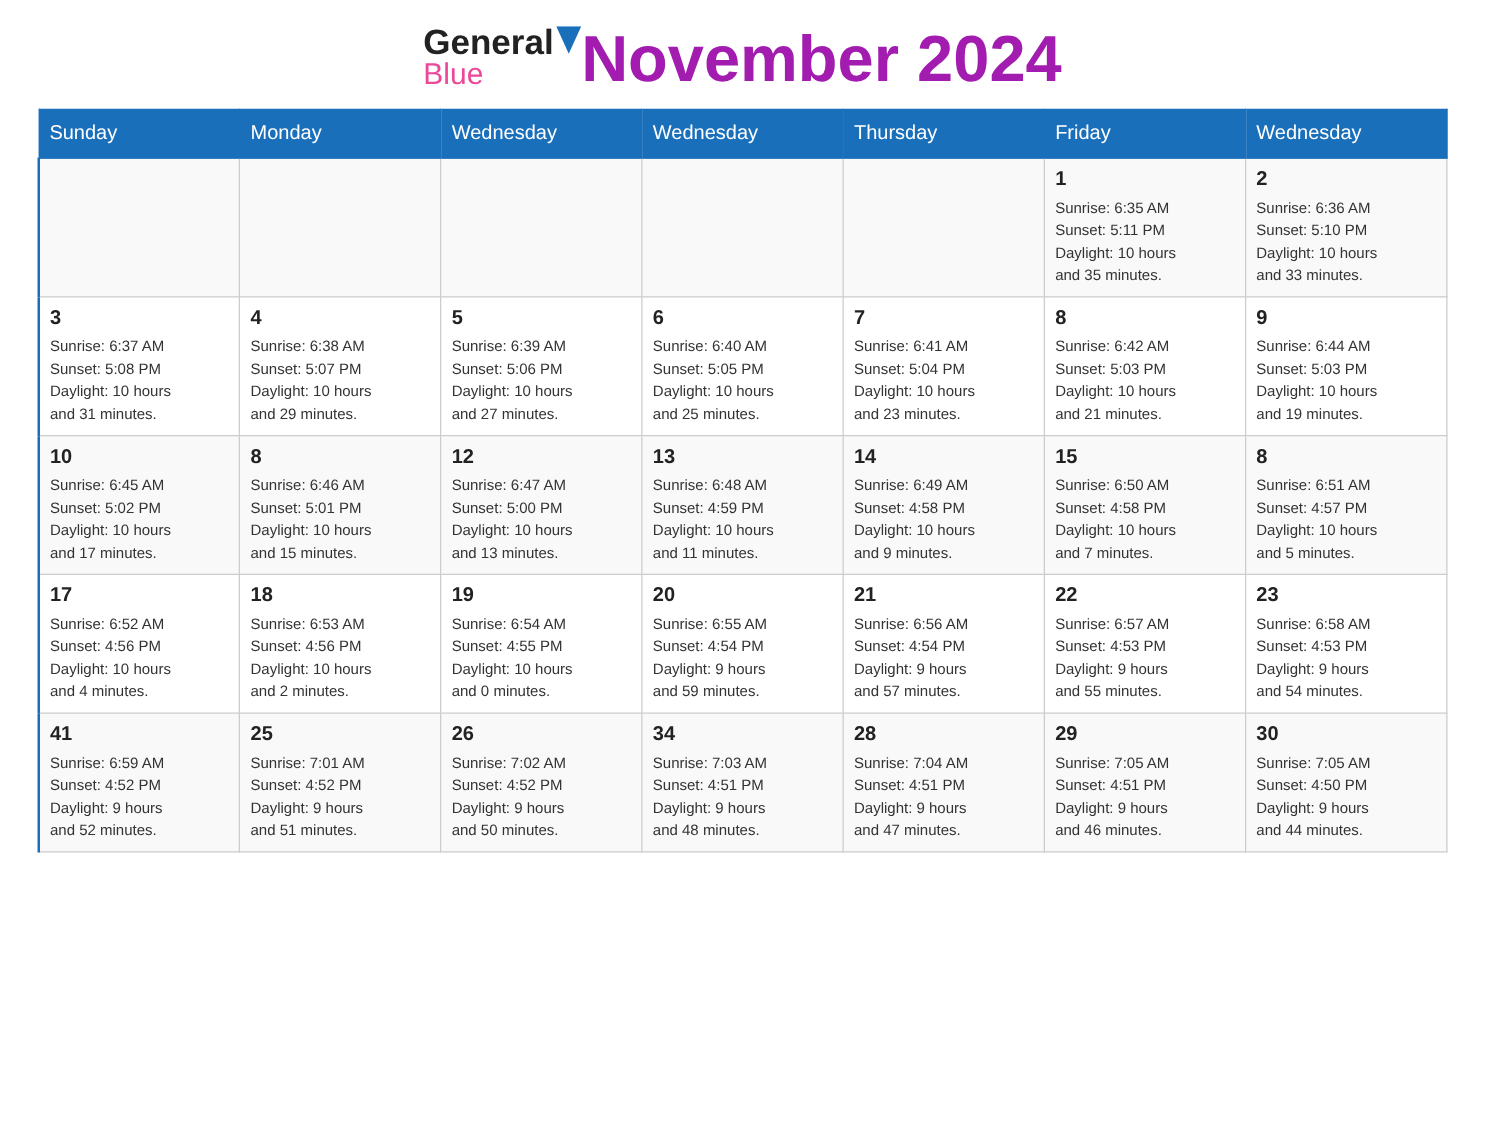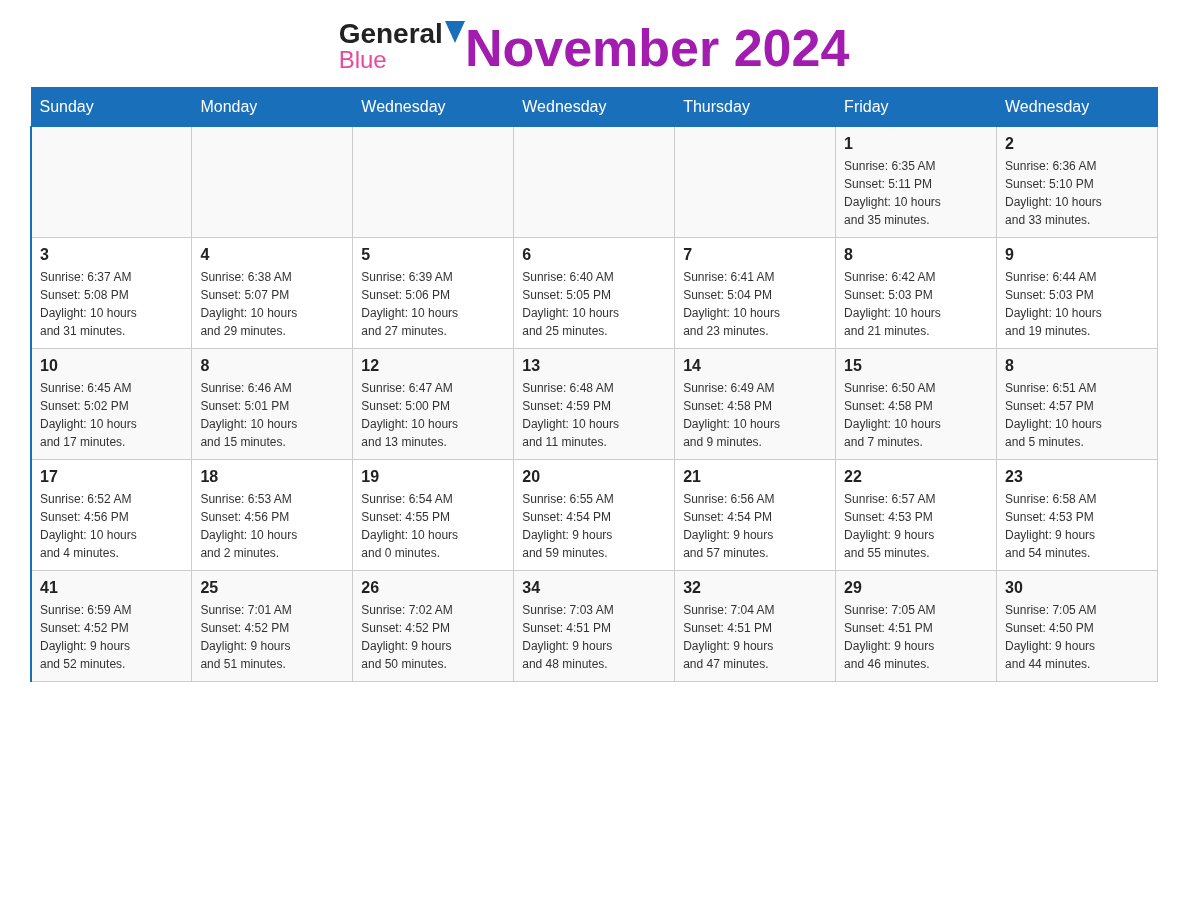--- a/index.html
+++ b/index.html
@@ -242,21 +242,21 @@
         </td>
         <td>
           <div class="day-number">26</div>
           <div class="day-info">Sunrise: 7:02 AM<br>Sunset: 4:52 PM<br>Daylight: 9 hours<br>and 50 minutes.</div>
         </td>
         <td>
           <div class="day-number">34</div>
           <div class="day-info">Sunrise: 7:03 AM<br>Sunset: 4:51 PM<br>Daylight: 9 hours<br>and 48 minutes.</div>
         </td>
         <td>
-          <div class="day-number">32</div>
+          <div class="day-number">28</div>
           <div class="day-info">Sunrise: 7:04 AM<br>Sunset: 4:51 PM<br>Daylight: 9 hours<br>and 47 minutes.</div>
         </td>
         <td>
           <div class="day-number">29</div>
           <div class="day-info">Sunrise: 7:05 AM<br>Sunset: 4:51 PM<br>Daylight: 9 hours<br>and 46 minutes.</div>
         </td>
         <td>
           <div class="day-number">30</div>
           <div class="day-info">Sunrise: 7:05 AM<br>Sunset: 4:50 PM<br>Daylight: 9 hours<br>and 44 minutes.</div>
         </td>

